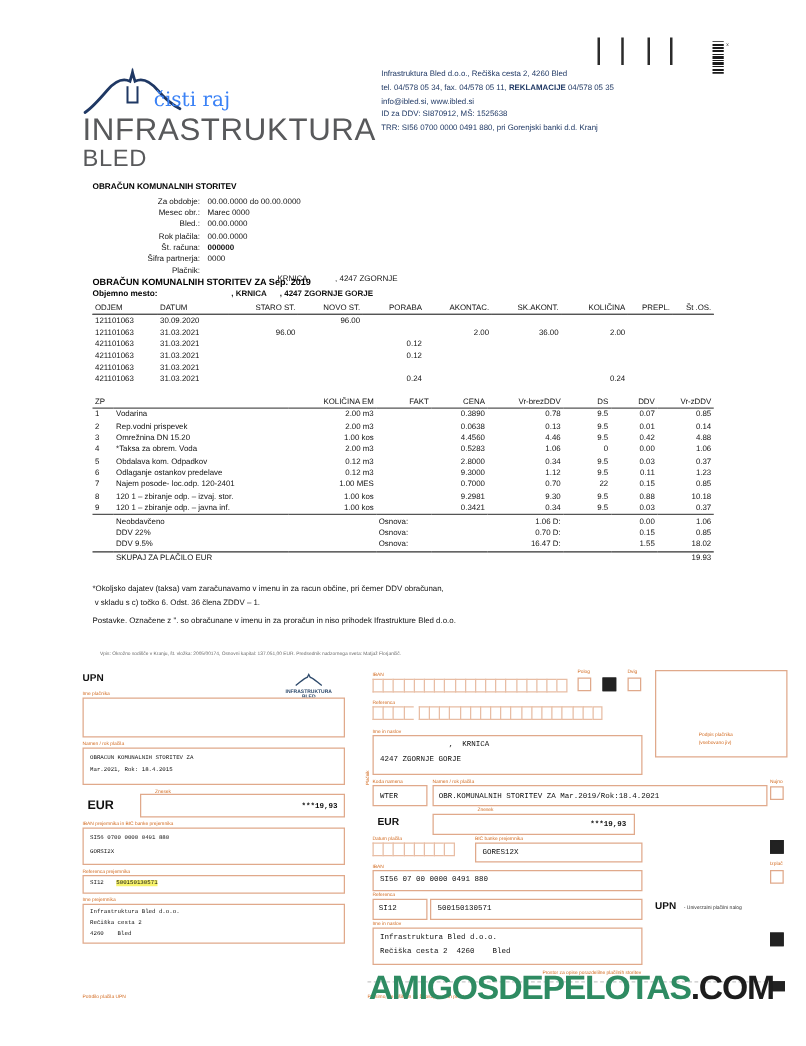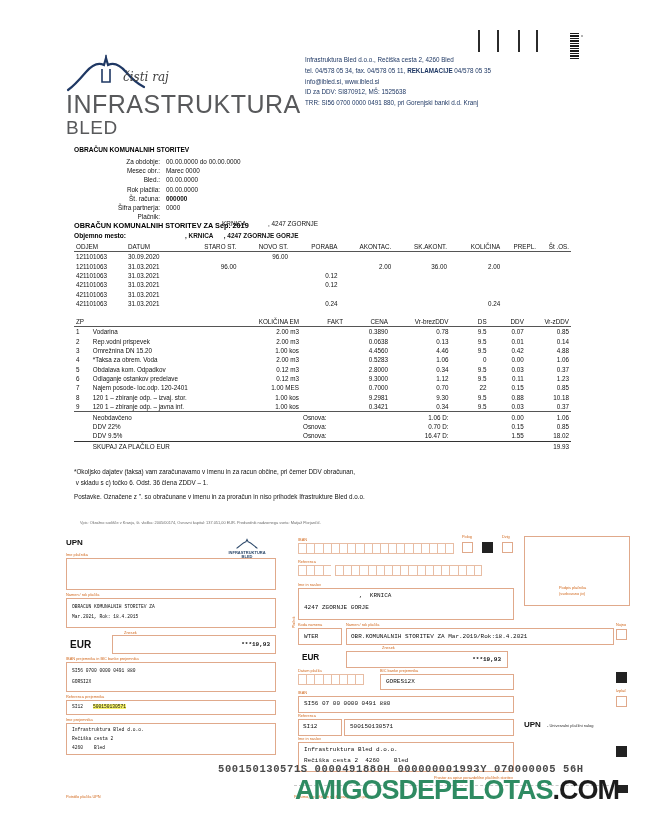--- a/index.html
+++ b/index.html
@@ -11,22 +11,22 @@
   .tickrow i{position:absolute;top:0;width:1.5px;height:22px;background:#2b2b2b;display:block;}
   .barcode-sm{position:absolute;top:33px;left:570px;width:9px;height:26px;
     background:repeating-linear-gradient(180deg,#1a1a1a 0 1px,#fff 1px 2px,#1a1a1a 2px 4px,#fff 4px 5px);}
   .barcode-sm .bx{position:absolute;right:-4px;top:0;font-size:4px;color:#333;}
 
   
   .logo{position:absolute;left:66px;top:52px;width:230px;}
   .logo svg{display:block;}
   .logo .brand{font-size:25px;letter-spacing:.5px;color:#58595b;line-height:1.02;margin-top:-2px;}
   .logo .brand2{font-size:19px;color:#58595b;letter-spacing:.5px;line-height:1;}
-  .slogan{position:absolute;left:123px;top:70px;font-family:"DejaVu Serif",serif;font-style:italic;
-     font-size:12px;color:#404040;}
+  .slogan{position:absolute;left:123px;top:70px;font-family:"DejaVu Serif",serif;
+     font-size:16px;color:#3b82f6;}
 
   
   .company{position:absolute;left:305px;top:55px;font-size:6.3px;color:#1f3864;line-height:1.72;}
   .company b{color:#1f3864;}
 
   
   .t{position:absolute;font-size:6.4px;color:#111;white-space:pre;}
   .b{font-weight:bold;}
 
   .sec-title{position:absolute;font-size:6.6px;font-weight:bold;color:#000;white-space:pre;}
@@ -589,19 +589,18 @@
       </div>
       <div class="chk filled" style="left:332px;top:214px;"></div>
 
       <div class="flab" style="left:150px;top:243px;">Prostor za opise porazdelilne plačilnih storitev</div>
       <div class="dashed" style="left:10px;top:253px;width:330px;"></div>
       <div class="flab" style="left:10px;top:262px;">Prosimo, ne pišite in ne žigosajte v tem prostoru</div>
       <div class="chk filled" style="left:332px;top:253px;width:10px;height:6px;"></div>
     </div>
   </div>
 
-  <div class="micr">500150130571S 0000491880H 000000001993Y 070000005 56H</div>
 
   <div class="wm">
     <span class="g">AMIGOSDEPELOTAS</span><span class="k">.COM</span>
   </div>
 
 </div>
 
 </body></html>

